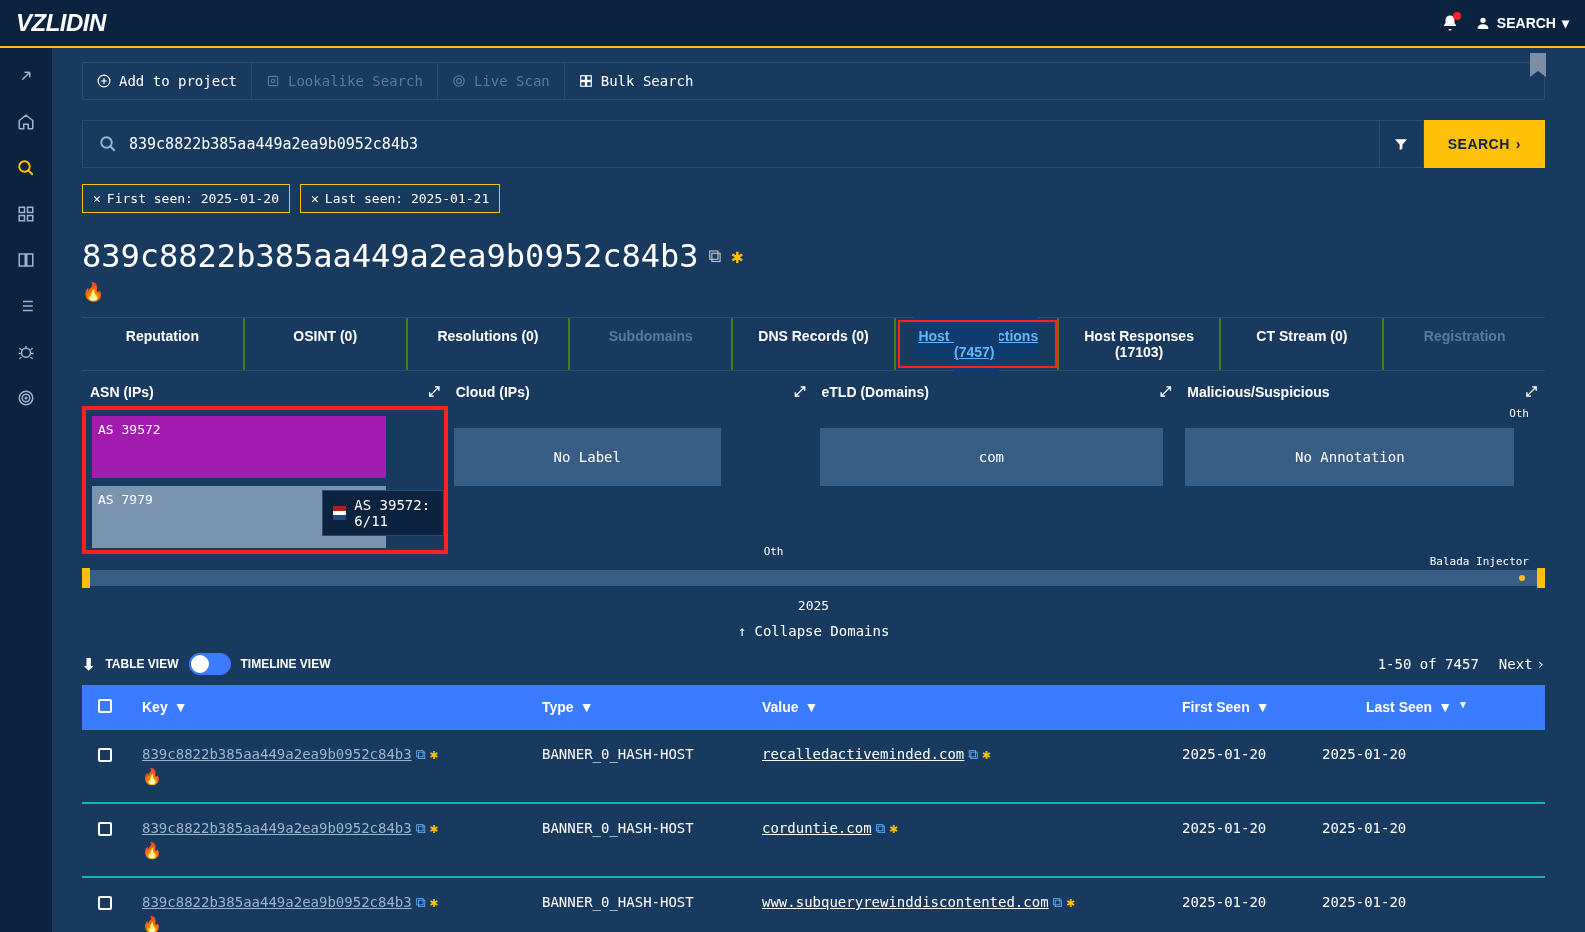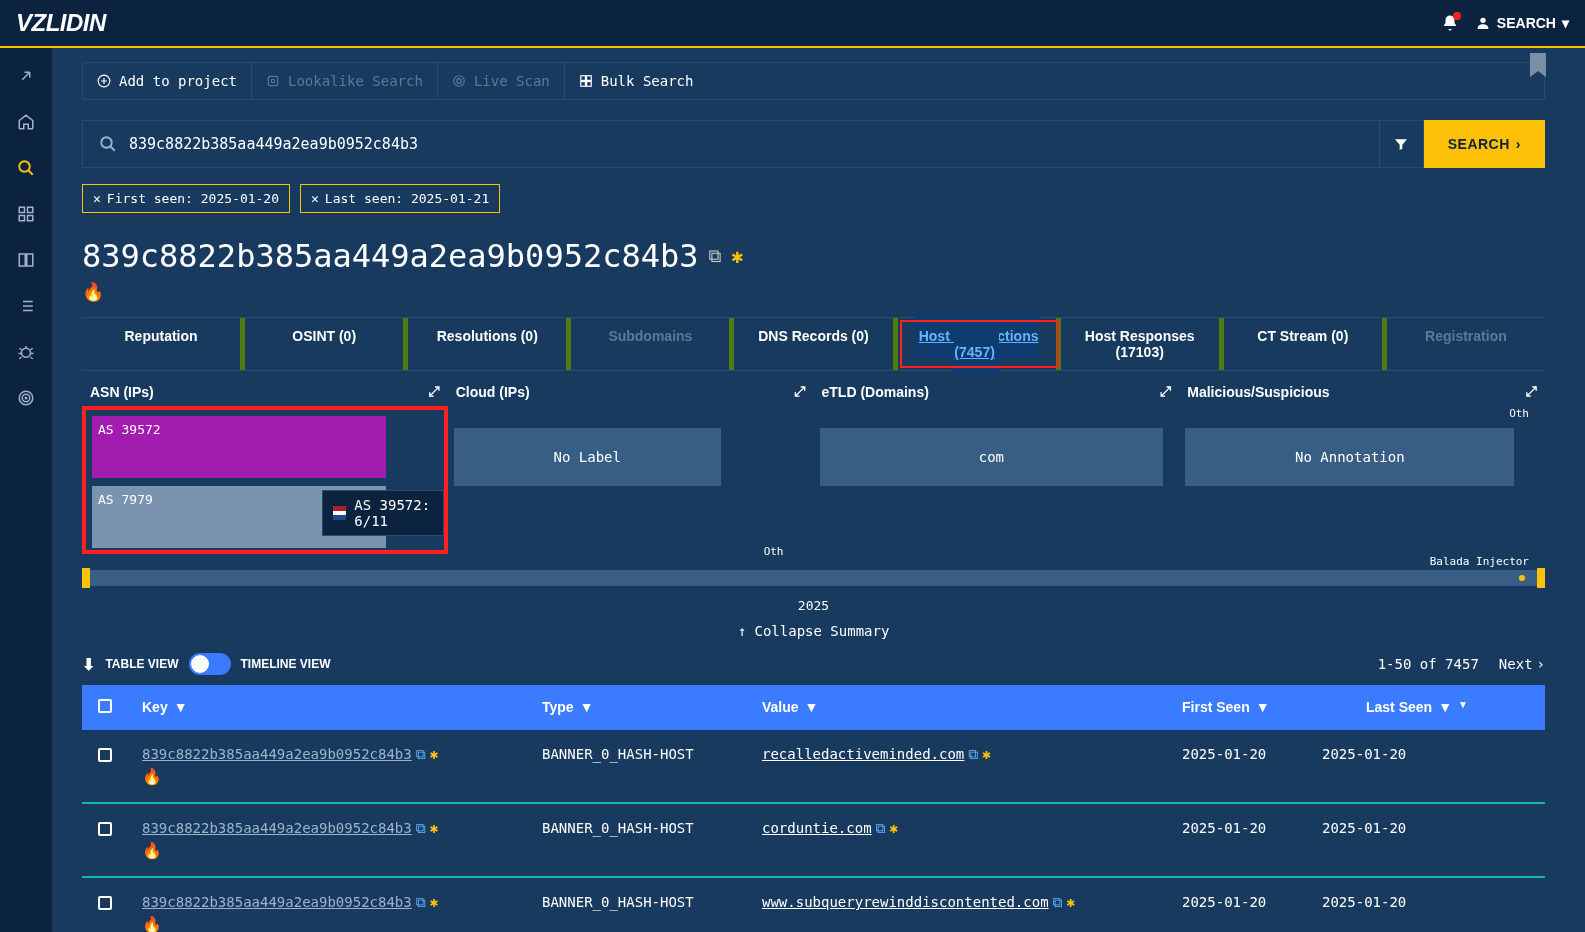--- a/index.html
+++ b/index.html
@@ -39,21 +39,21 @@
 .chip-row { display: flex; gap: 10px; margin-top: 16px; }
 .chip { border: 1px solid #ffc107; padding: 6px 10px; font-family: monospace; font-size: 13px; display: flex; align-items: center; gap: 6px; color: #fff; }
 
 
 .page-title { font-size: 32px; font-family: monospace; font-weight: 400; margin-top: 24px; display: flex; align-items: center; gap: 10px; }
 .yellow-star { color: #ffc107; font-size: 20px; }
 .fire-sub { margin-top: 6px; color: #fff; font-size: 18px; }
 
 
 .tabs { display: flex; margin-top: 14px; border-top: 1px solid #2a4a70; border-bottom: 1px solid #2a4a70; }
-.tab { flex: 1; text-align: center; padding: 10px 4px; font-size: 14px; font-weight: 700; cursor: pointer; color: #fff; border-right: 5px solid #4d7c0f; }
+.tab { flex: 1; text-align: center; padding: 10px 4px; font-size: 14px; font-weight: 700; cursor: pointer; color: #fff; border-right: 2px solid #4d7c0f; }
 .tab.disabled { color: #5a7a9a; }
 .tab.active { outline: 2px solid #ff2020; outline-offset: -4px; }
 .tab.active span { color: #64b5ff; text-decoration: underline; background: #0f3b6e; padding: 14px 4px; }
 
 
 .summary-row { display: flex; gap: 0; margin-top: 0; }
 .summary-cell { flex: 1; padding: 8px 0; position: relative; }
 .summary-header { display: flex; justify-content: space-between; align-items: center; font-size: 14px; font-weight: 700; padding: 4px 8px; }
 .expand-ic { cursor: pointer; }
 
@@ -318,21 +318,21 @@
       </div>
     </div>
 
     <div class="timeline-wrap">
       <div class="tl-handle" style="left:0"></div>
       <div class="tl-handle" style="right:0"></div>
       <div style="position:absolute;right:20px;top:5px;width:6px;height:6px;background:#ffc107;border-radius:50%"></div>
     </div>
     <div class="tl-year">2025</div>
 
-    <div class="collapse-link">↑ <span>Collapse Summary</span></div>
+    <div class="collapse-link">↑ <span>Collapse Domains</span></div>
 
     <div class="toolbar-row">
       <div class="view-toggle">
         <span style="font-size:16px">⬇</span>
         <span>TABLE VIEW</span>
         <div class="toggle">
             <div class="toggle-knob"></div>
           </div>
         <span>TIMELINE VIEW</span>
       </div>

